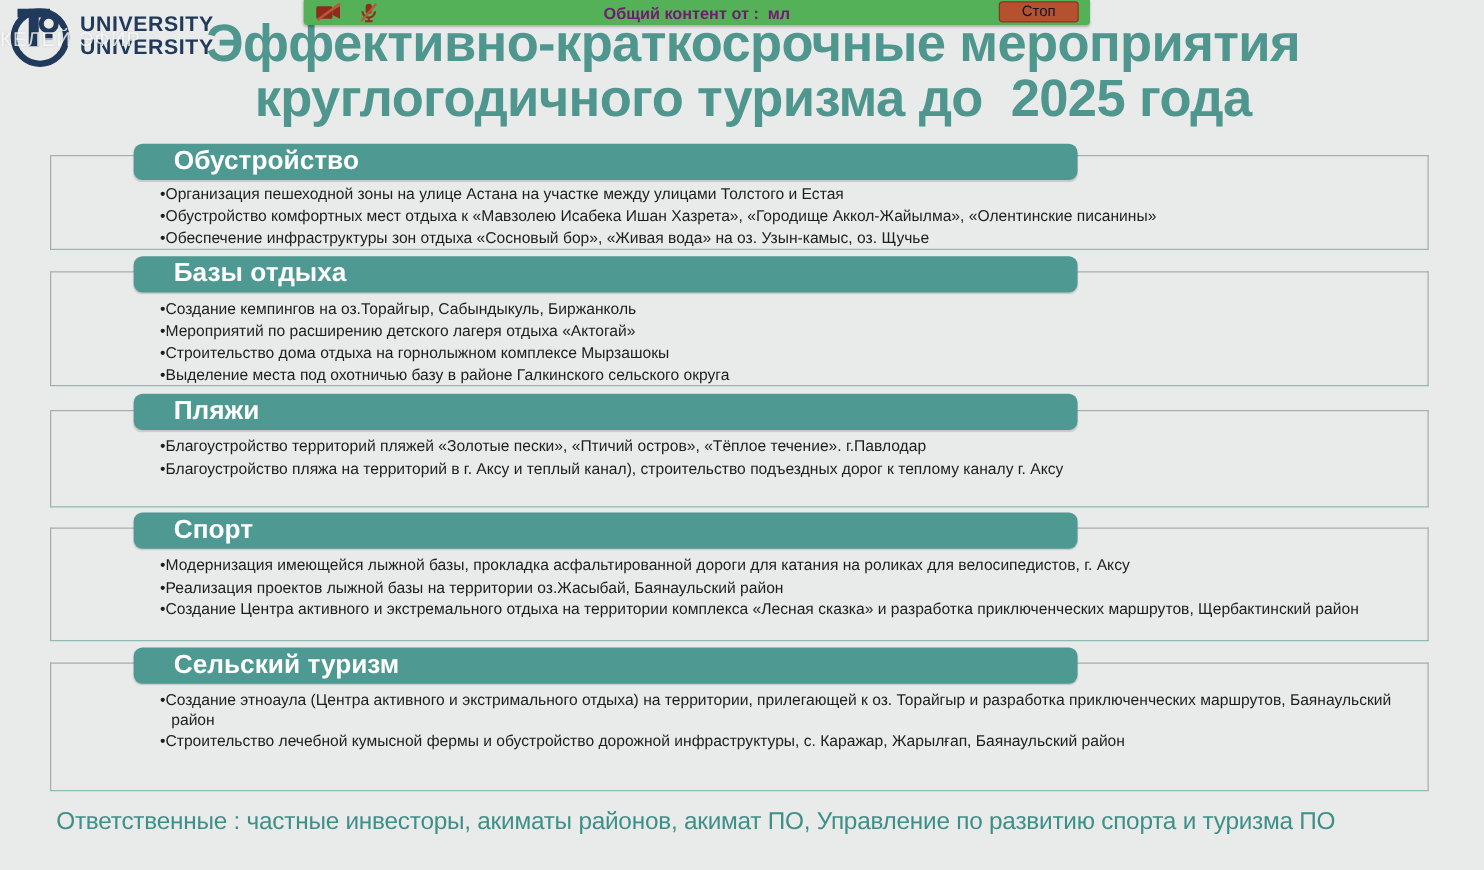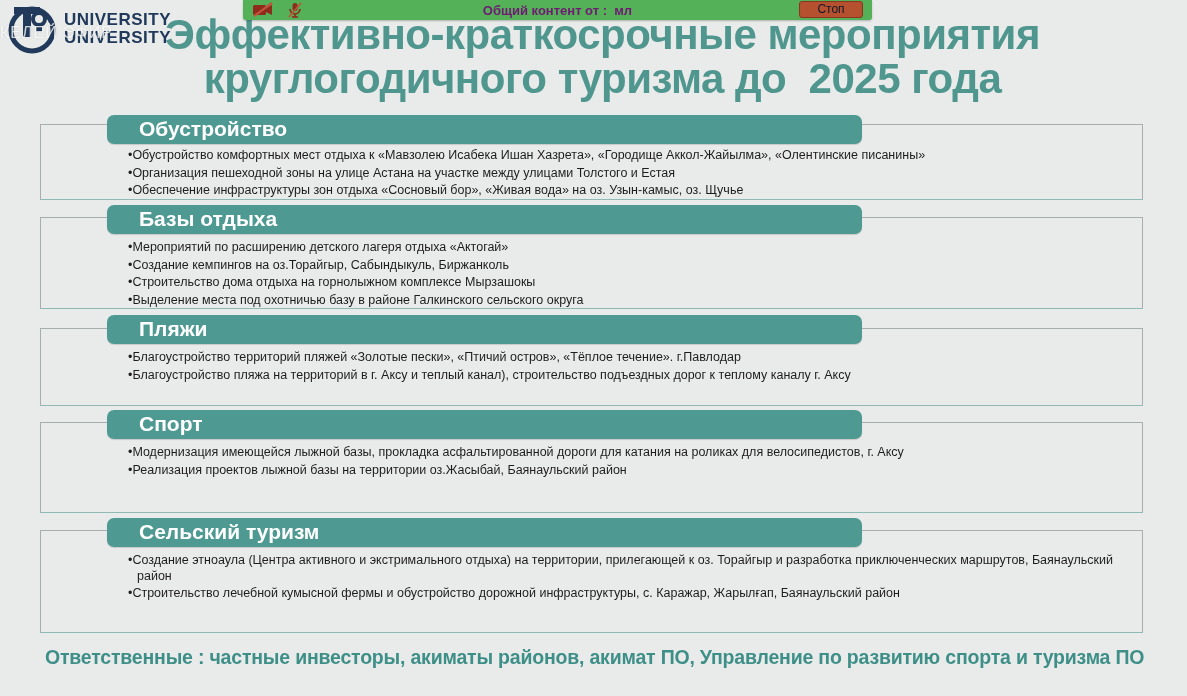--- a/index.html
+++ b/index.html
@@ -77,21 +77,21 @@
   }
   .section-bullets li {
     font-size:12.5px; color:#1d1d1d; line-height:15.5px;
     margin-bottom:2px; padding-left:9px; text-indent:-9px;
   }
   .section-bullets li::before { content:"\2022 "; }
 
   
   .footer-line {
     position:absolute; left:45px; top:646px; width:1100px;
-    color:#3e8f88; font-weight:bold; font-size:19.5px; letter-spacing:-0.2px;
+    color:#3e8f88; font-weight:normal; font-size:19.5px; letter-spacing:-0.2px;
   }
 </style>
 </head>
 <body>
 
 <div class="logo-row">
   <svg width="52" height="52" viewBox="0 0 52 52">
     <circle cx="26" cy="27" r="21" fill="none" stroke="#21395a" stroke-width="5"></circle>
     <rect x="8" y="4" width="26" height="7" fill="#21395a"></rect>
     <rect x="17" y="4" width="8" height="30" fill="#21395a"></rect>
@@ -131,52 +131,53 @@
 
 <div class="slide-title">
   <div>Эффективно-краткосрочные мероприятия</div>
   <div>круглогодичного туризма до&nbsp; 2025 года</div>
 </div>
 
 <div class="section" style="top:115px;height:86px">
   <div class="section-box" style="top:9px;height:76px"></div>
   <div class="section-header">Обустройство</div>
   <ul class="section-bullets" style="top:33px">
+    <li>Организация пешеходной зоны на улице Астана на участке между улицами Толстого и Естая</li>
     <li>Обустройство комфортных мест отдыха к «Мавзолею Исабека Ишан Хазрета», «Городище Аккол-Жайылма», «Олентинские писанины»</li>
-    <li>Организация пешеходной зоны на улице Астана на участке между улицами Толстого и Естая</li>
     <li>Обеспечение инфраструктуры зон отдыха «Сосновый бор», «Живая вода» на оз. Узын-камыс, оз. Щучье</li>
   </ul>
 </div>
 
 <div class="section" style="top:205px;height:105px">
   <div class="section-box" style="top:12px;height:92px"></div>
   <div class="section-header">Базы отдыха</div>
   <ul class="section-bullets" style="top:35px">
+    <li>Создание кемпингов на оз.Торайгыр, Сабындыкуль, Биржанколь</li>
     <li>Мероприятий по расширению детского лагеря отдыха «Актогай»</li>
-    <li>Создание кемпингов на оз.Торайгыр, Сабындыкуль, Биржанколь</li>
     <li>Строительство дома отдыха на горнолыжном комплексе Мырзашокы</li>
     <li>Выделение места под охотничью базу в районе Галкинского сельского округа</li>
   </ul>
 </div>
 
 <div class="section" style="top:315px;height:92px">
   <div class="section-box" style="top:13px;height:78px"></div>
   <div class="section-header">Пляжи</div>
   <ul class="section-bullets" style="top:35px">
     <li>Благоустройство территорий пляжей «Золотые пески», «Птичий остров», «Тёплое течение». г.Павлодар</li>
     <li>Благоустройство пляжа на территорий в г. Аксу и теплый канал), строительство подъездных дорог к теплому каналу г. Аксу</li>
   </ul>
 </div>
 
 <div class="section" style="top:410px;height:104px">
   <div class="section-box" style="top:12px;height:91px"></div>
   <div class="section-header">Спорт</div>
   <ul class="section-bullets" style="top:35px">
     <li>Модернизация имеющейся лыжной базы, прокладка асфальтированной дороги для катания на роликах для велосипедистов,  г. Аксу</li>
     <li>Реализация проектов лыжной базы на территории оз.Жасыбай, Баянаульский район</li>
+    <li>Создание Центра активного и экстремального отдыха на территории комплекса «Лесная сказка» и разработка приключенческих маршрутов, Щербактинский район</li>
   </ul>
 </div>
 
 <div class="section" style="top:518px;height:116px">
   <div class="section-box" style="top:12px;height:103px"></div>
   <div class="section-header">Сельский туризм</div>
   <ul class="section-bullets" style="top:35px">
     <li>Создание этноаула (Центра активного и экстримального отдыха) на территории, прилегающей  к оз. Торайгыр и разработка приключенческих маршрутов, Баянаульский район</li>
     <li>Строительство лечебной кумысной фермы и обустройство дорожной инфраструктуры, с. Каражар, Жарылғап, Баянаульский район</li>
   </ul>

